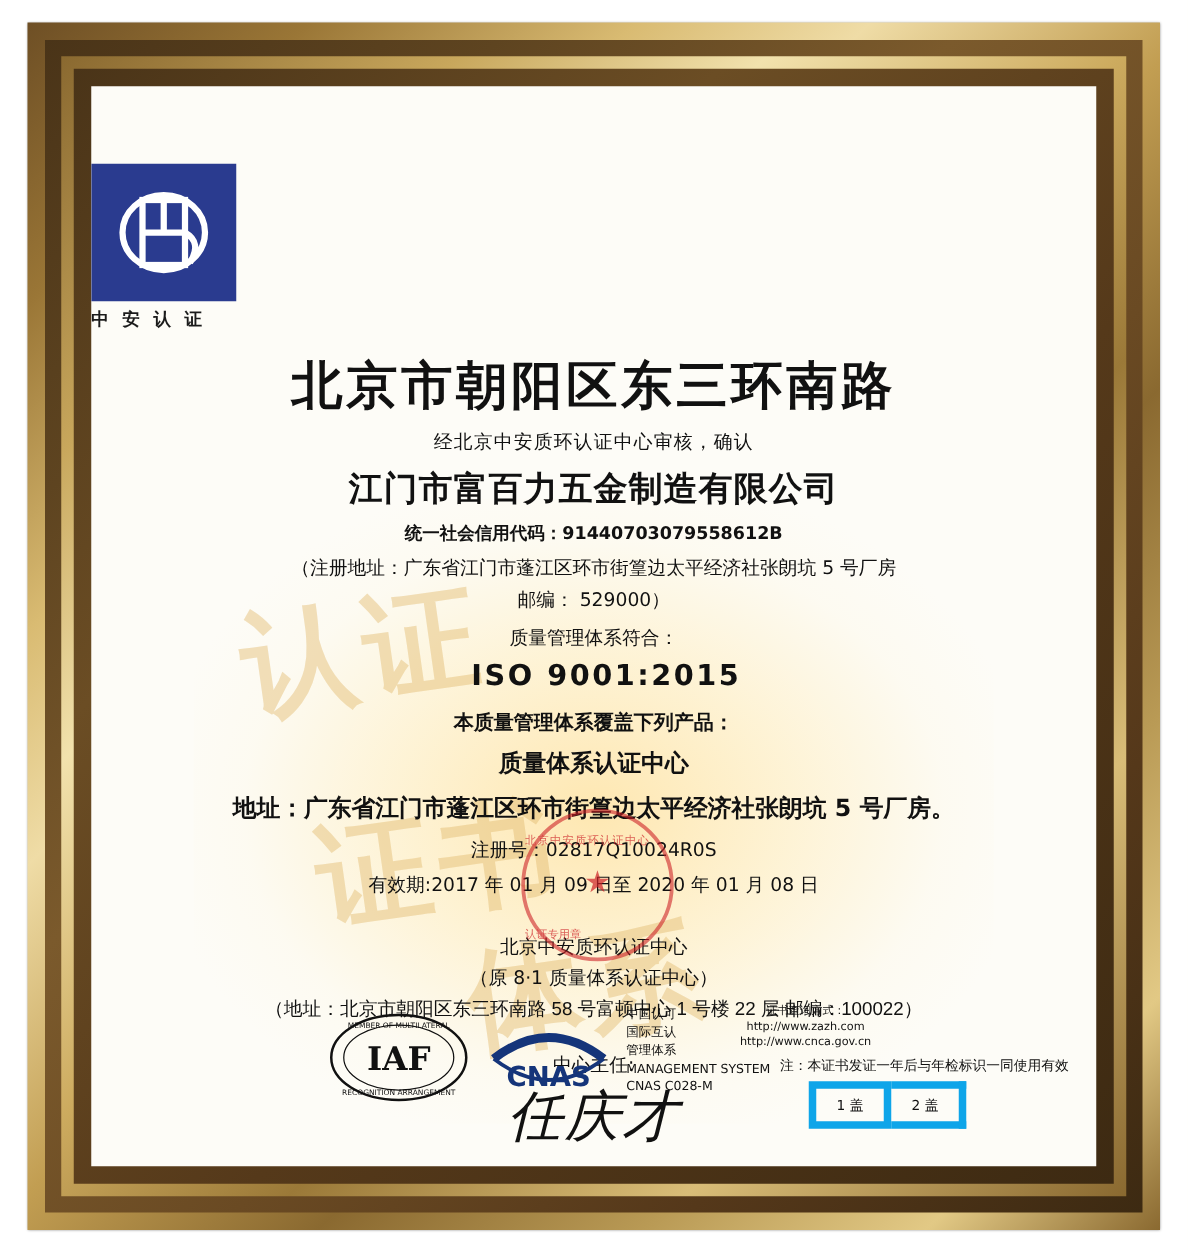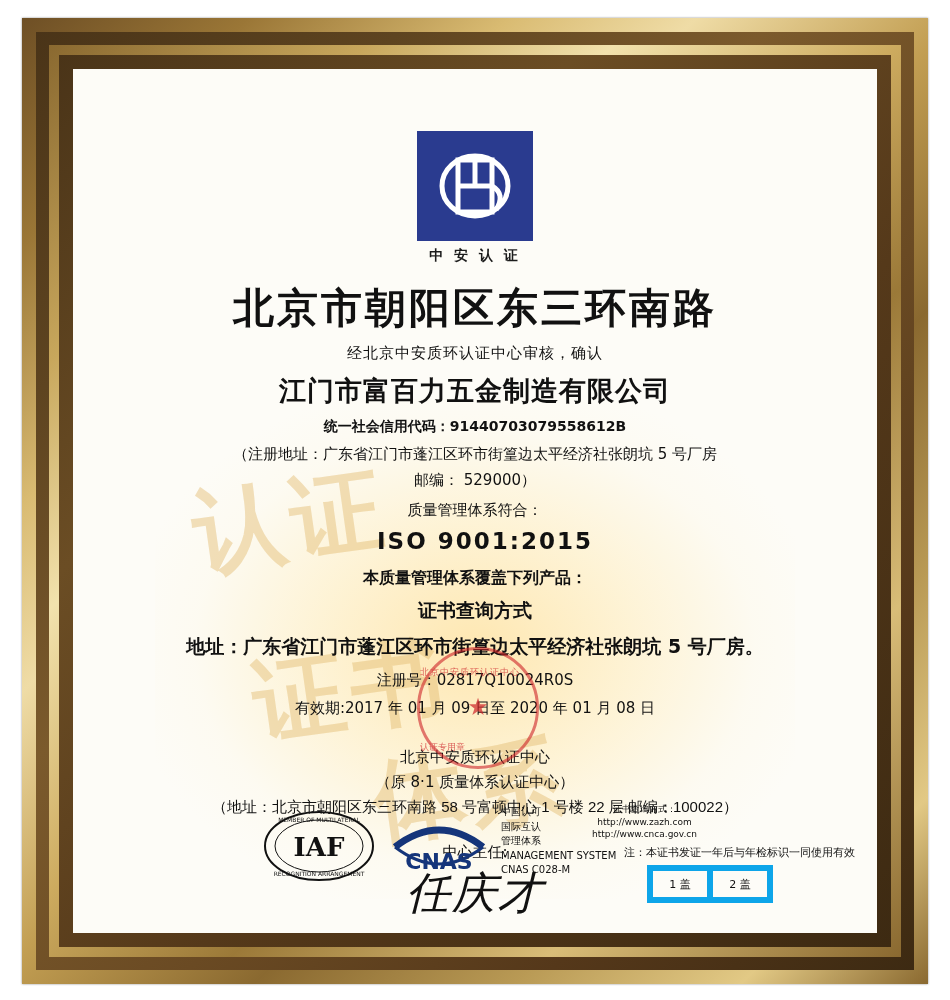--- a/index.html
+++ b/index.html
@@ -93,21 +93,21 @@
     position: absolute;
     left: 0; right: 0; top: 0; bottom: 0;
     text-align: center;
   }
 
   
   .logo-wrap {
     margin-top: 62px;
     display: flex;
     flex-direction: column;
-    align-items: center;
+    align-items: flex-start;
   }
   .logo-box {
     width: 116px;
     height: 110px;
     background: #2a3b8f;
     position: relative;
   }
   .logo-inner {
     position: absolute;
     left: 50%;
@@ -398,21 +398,21 @@
 
             <div class="credit-code">
               <span>统一社会信用代码：</span><span>91440703079558612B</span>
             </div>
 
             <div class="addr-line">（注册地址：广东省江门市蓬江区环市街篁边太平经济社张朗坑 5 号厂房</div>
             <div class="post-line">邮编： 529000）</div>
             <div class="conform-line">质量管理体系符合：</div>
             <div class="standard">ISO 9001:2015</div>
             <div class="scope-label">本质量管理体系覆盖下列产品：</div>
-            <div class="scope-value">证书查询方式</div>
+            <div class="scope-value">质量体系认证中心</div>
             <div class="site-line">地址：广东省江门市蓬江区环市街篁边太平经济社张朗坑 5 号厂房。</div>
 
             <div class="regno-line">
               <span>注册号：</span><span>02817Q10024R0S</span>
             </div>
 
             <div class="valid-line">有效期:2017 年 01 月 09 日至 2020 年 01 月 08 日</div>
 
             <div class="issuer-block">
               <div class="issuer-name">北京中安质环认证中心</div>

